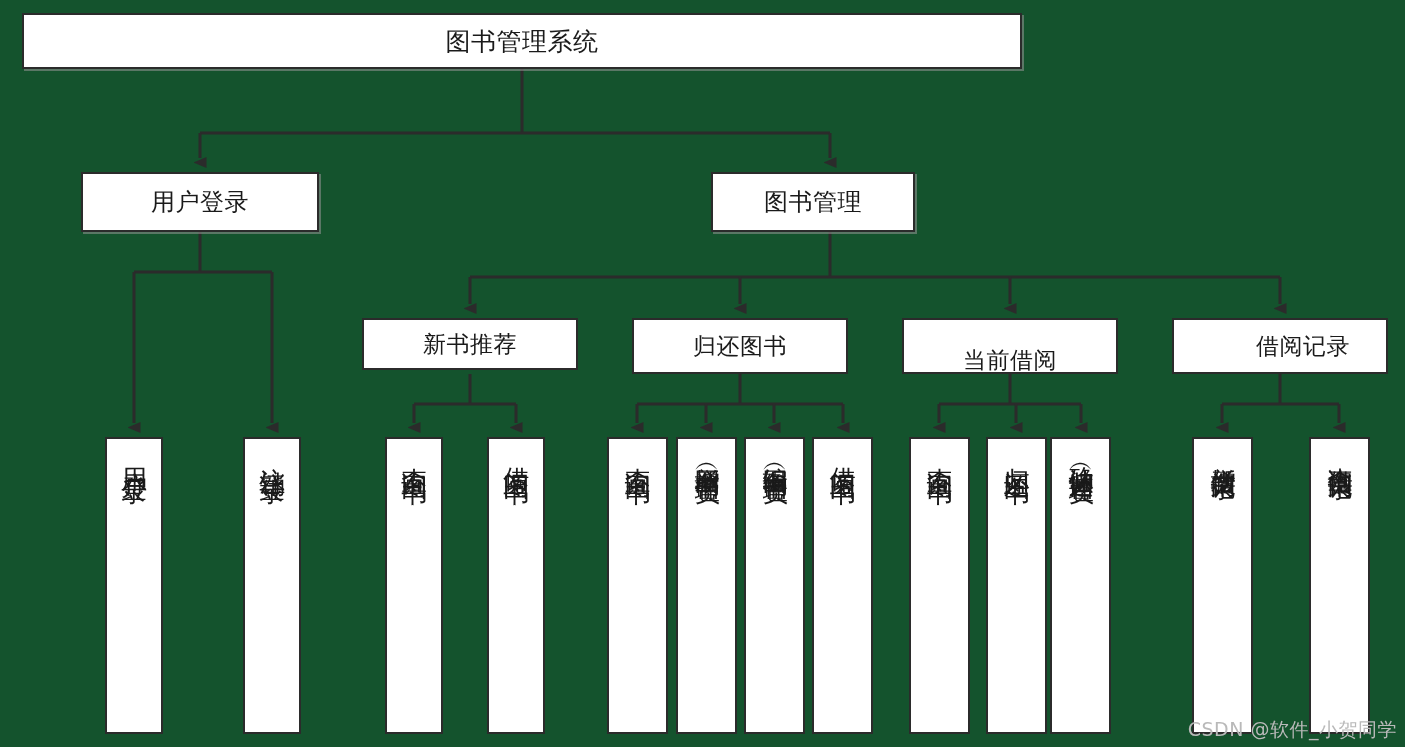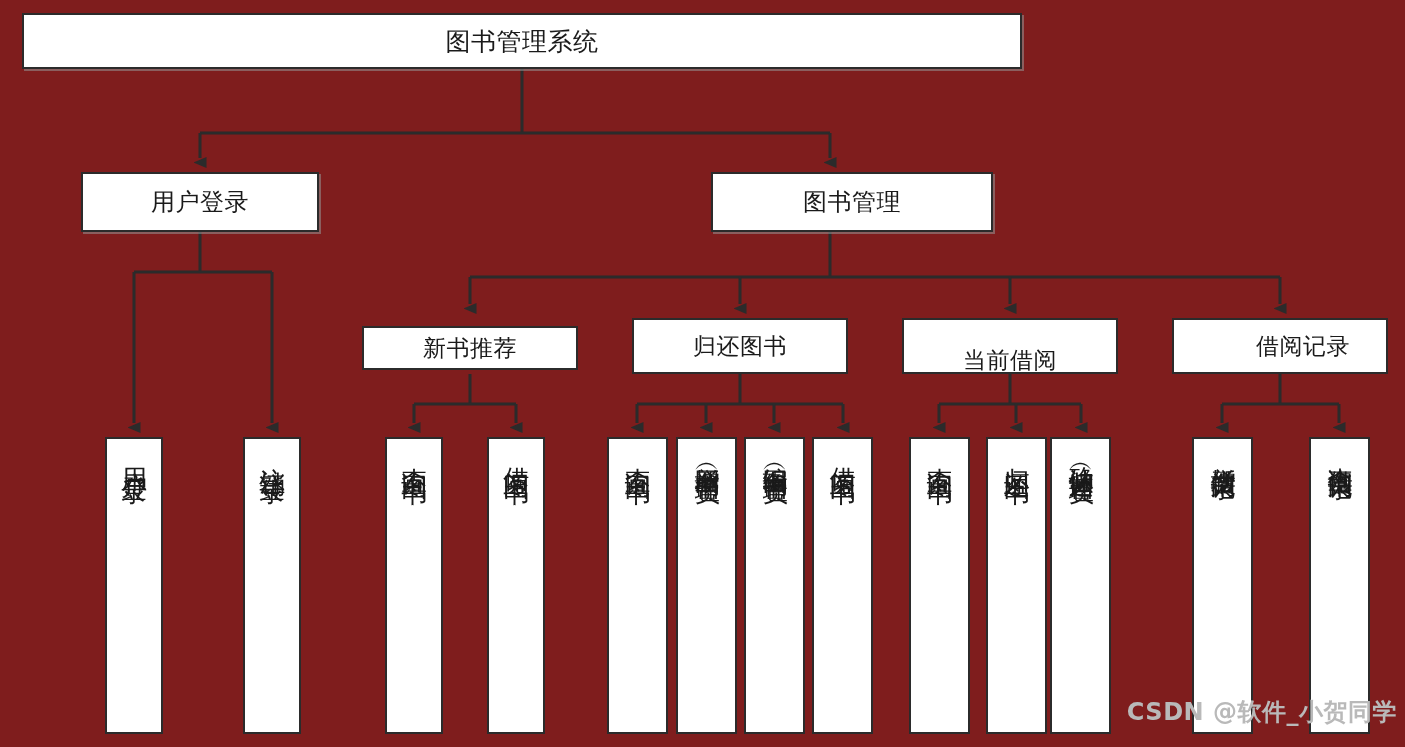--- a/index.html
+++ b/index.html
@@ -4,21 +4,21 @@
 <style>
   html, body {
     margin: 0;
     padding: 0;
     background: #ffffff;
   }
   #canvas {
     position: relative;
     width: 1405px;
     height: 747px;
-    background: #7f1d1d;
+    background: #14532d;
     font-family: "DejaVu Sans", "Liberation Sans", sans-serif;
     overflow: hidden;
   }
   .node {
     position: absolute;
     box-sizing: border-box;
     background: #ffffff;
     border: 2px solid #2b2b2b;
     display: flex;
     align-items: center;
@@ -65,26 +65,25 @@
     position: absolute;
     left: 0;
     top: 0;
     width: 1405px;
     height: 747px;
     pointer-events: none;
   }
   .watermark {
     position: absolute;
     right: 8px;
-    bottom: 19px;
-    font-size: 24px;
+    bottom: 4px;
+    font-size: 19px;
     color: #b9b9b9;
     letter-spacing: 0.5px;
     white-space: nowrap;
-    font-weight: bold;
   }
 </style>
 </head>
 <body>
 
 <div id="canvas">
 
   <svg class="links" viewBox="0 0 1405 747" xmlns="http://www.w3.org/2000/svg">
     <defs>
       <marker id="arrow" markerWidth="11" markerHeight="13" refX="1" refY="6.5" orient="auto" markerUnits="userSpaceOnUse">
@@ -135,25 +134,25 @@
     </g>
   </svg>
 
   <div class="node horiz shadowed" id="node-root" style="left: 22px; top: 13px; width: 1000px; height: 56px;">
     <span class="node-label">图书管理系统</span>
   </div>
 
   <div class="node horiz level2 shadowed" id="node-l2-0" style="left: 81px; top: 172px; width: 238px; height: 60px;">
     <span class="node-label">用户登录</span>
   </div>
-  <div class="node horiz level2 shadowed" id="node-l2-1" style="left: 711px; top: 172px; width: 282px; height: 60px;">
+  <div class="node horiz level2 shadowed" id="node-l2-1" style="left: 711px; top: 172px; width: 204px; height: 60px;">
     <span class="node-label">图书管理</span>
   </div>
 
-  <div class="node horiz level3" id="node-l3-0" style="left: 362px; top: 326px; width: 216px; height: 44px;">
+  <div class="node horiz level3" id="node-l3-0" style="left: 362px; top: 318px; width: 216px; height: 52px;">
     <span class="node-label">新书推荐</span>
   </div>
   <div class="node horiz level3" id="node-l3-1" style="left: 632px; top: 318px; width: 216px; height: 56px;">
     <span class="node-label">归还图书</span>
   </div>
   <div class="node horiz level3" id="node-l3-2" style="left: 902px; top: 318px; width: 216px; height: 56px; align-items: flex-end;">
     <span class="node-label">当前借阅</span>
   </div>
   <div class="node horiz level3" id="node-l3-3" style="left: 1172px; top: 318px; width: 216px; height: 56px; padding-left: 46px;">
     <span class="node-label">借阅记录</span>

